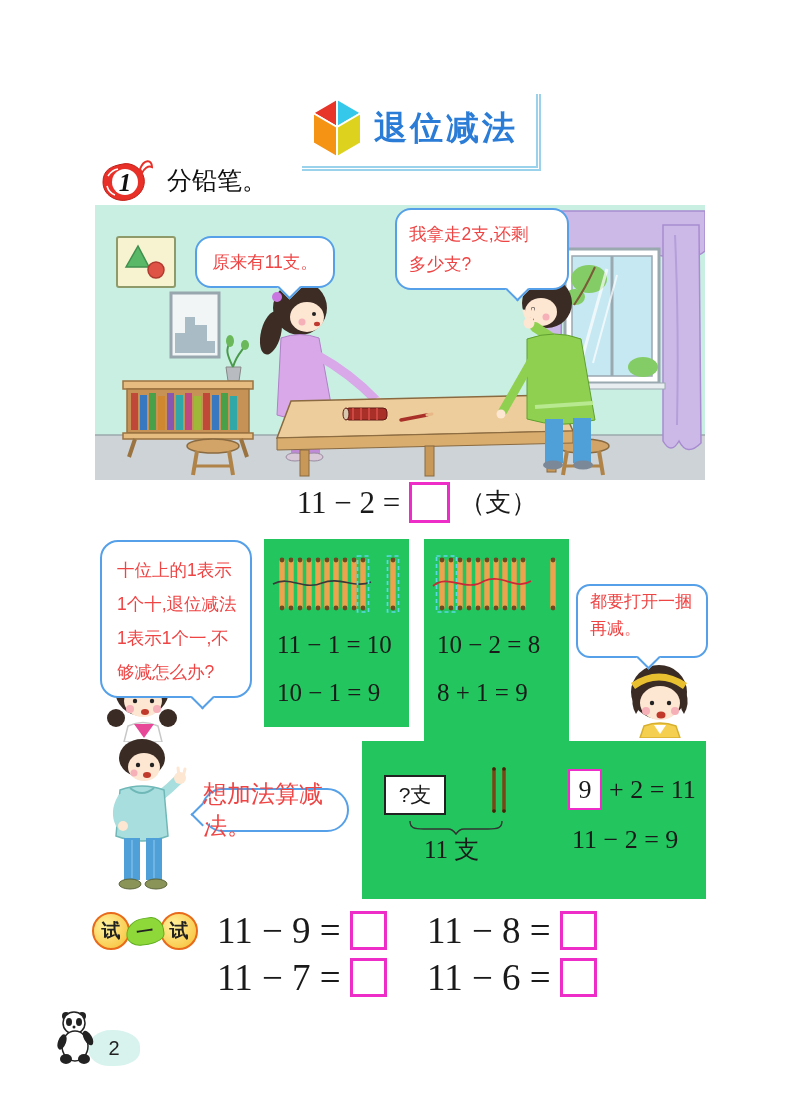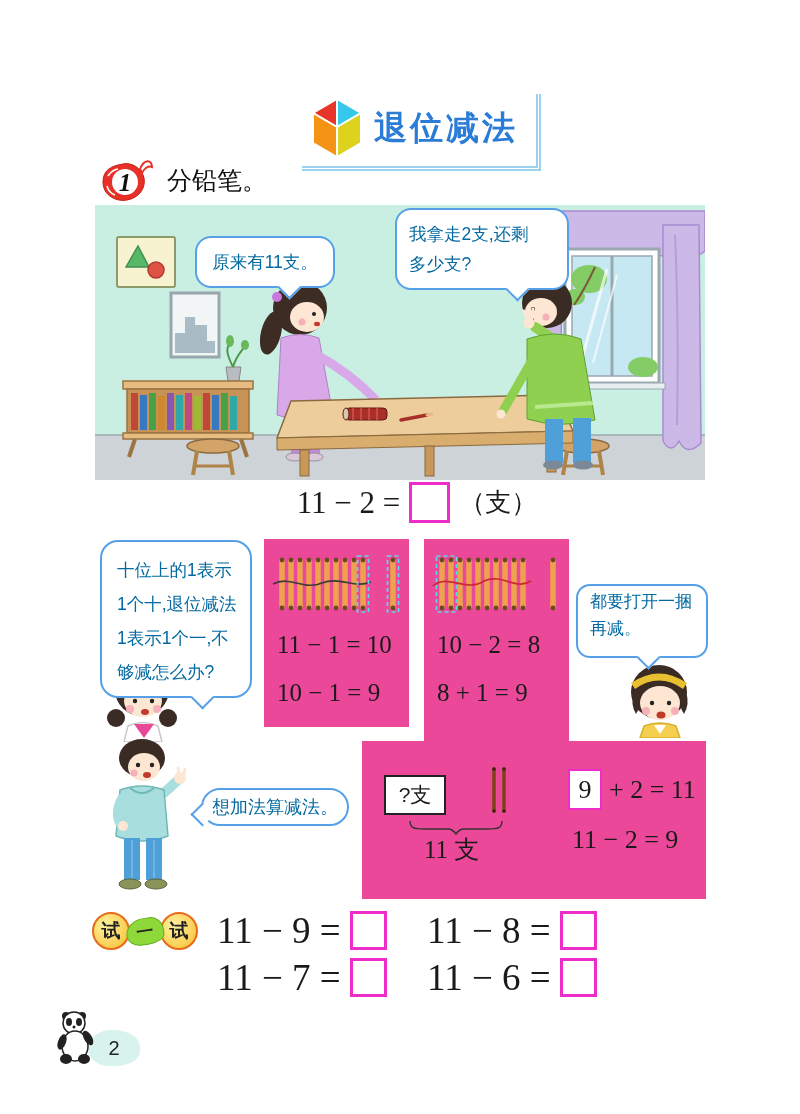--- a/index.html
+++ b/index.html
@@ -14,21 +14,21 @@
   .banner-title{font-size:33px;font-weight:bold;color:#2a7cd6;letter-spacing:3px;line-height:1.2;}
 
   
   .problem-row{position:absolute;left:93px;top:156px;display:flex;align-items:center;gap:14px;}
   .problem-label{font-size:25px;color:#111;}
 
   
   .scene{position:absolute;left:95px;top:205px;width:610px;height:275px;background:#c9efe3;}
   .scene svg{position:absolute;left:0;top:0;}
   .bubble{position:absolute;background:#fff;border:2.5px solid #55a0e8;border-radius:16px;
-          color:#0369a1;z-index:3;box-sizing:border-box;}
+          color:#ef4444;z-index:3;box-sizing:border-box;}
   .tail-down{position:absolute;bottom:-10px;width:15px;height:15px;background:#fff;
              transform:rotate(45deg);border-right:2.5px solid #55a0e8;border-bottom:2.5px solid #55a0e8;}
   .tail-left{position:absolute;left:-9px;width:15px;height:15px;background:#fff;
              transform:rotate(45deg);border-left:2.5px solid #55a0e8;border-bottom:2.5px solid #55a0e8;}
   .s-bubble1{left:100px;top:31px;width:140px;height:52px;font-size:17.5px;
              display:flex;align-items:center;justify-content:center;}
   .s-bubble2{left:300px;top:3px;width:174px;height:82px;font-size:17.5px;line-height:30px;
              padding:9px 12px;}
 
   
@@ -36,26 +36,26 @@
            align-items:center;gap:9px;padding-left:34px;box-sizing:border-box;font-size:31px;}
   .abox{display:inline-block;width:31px;height:33px;border:3px solid #ee2cc8;background:#fff;}
   .abox-main{width:35px;height:35px;}
   .main-unit{font-size:26px;}
 
   
   .hint-left{left:100px;top:540px;width:152px;height:158px;font-size:17.5px;line-height:34px;
              padding:11px 10px 8px 15px;border-radius:18px;}
   .hint-right{left:576px;top:584px;width:132px;height:74px;font-size:17px;line-height:27px;
               padding:2px 12px;border-radius:14px;}
-  .hint-boy{left:201px;top:788px;width:148px;height:38px;font-size:18px;border-radius:24px;
+  .hint-boy{left:201px;top:788px;width:148px;height:44px;font-size:24px;border-radius:24px;
             display:flex;align-items:center;justify-content:center;}
   .avatar{position:absolute;}
 
   
-  .panel{position:absolute;background:#ec4899;}
+  .panel{position:absolute;background:#22c55e;}
   .panel-m1{left:264px;top:539px;width:145px;height:188px;}
   .panel-m2{left:424px;top:539px;width:145px;height:226px;}
   .m-pencils{position:absolute;left:8px;top:14px;}
   .m-eq1{position:absolute;left:13px;top:92px;font-size:25px;}
   .m-eq2{position:absolute;left:13px;top:140px;font-size:25px;}
 
   
   .panel-think{left:362px;top:741px;width:344px;height:158px;}
   .t-qbox{position:absolute;left:22px;top:34px;width:58px;height:36px;border:2px solid #222;
           background:#fff;font-size:21px;display:flex;align-items:center;justify-content:center;}

